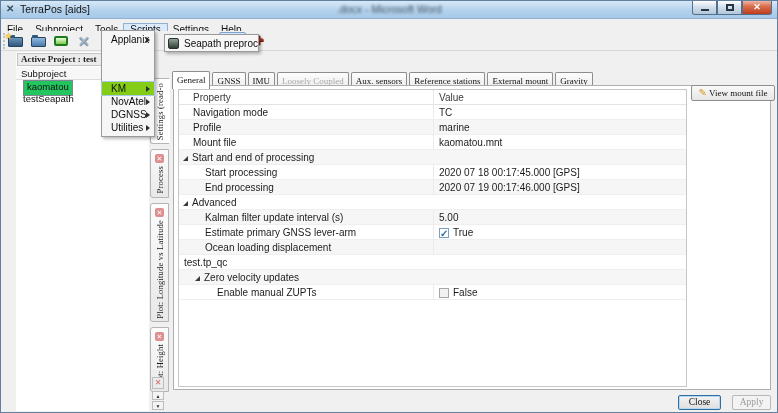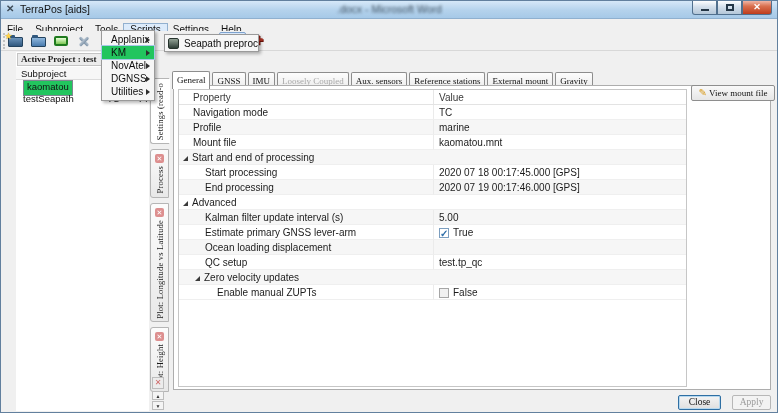--- a/index.html
+++ b/index.html
@@ -140,21 +140,21 @@
          box-shadow:inset 0 0 0 1px #b6d8ef; background:linear-gradient(#f4f4f4,#dfdfdf); color:#111; }
   .btn-apply { left:562px; width:39px; border:1px solid #b7b7b7; background:#f3f3f3; color:#9b9b9b; }
   
   .scripts-menu { position:absolute; top:29px; left:100px; width:54px; padding:2px 0;
         background:#f6f6f6; border:1px solid #9a9a9a; box-shadow:2px 2px 3px rgba(0,0,0,.28);
         z-index:10; }
   .sm-item { position:relative; height:13px; line-height:13px; font-size:10px;
         padding-left:9px; color:#0d0d0d; }
   .sm-item .arrow { position:absolute; right:4px; top:3.5px; width:0; height:0;
         border-left:4px solid #2e2e2e; border-top:3px solid transparent; border-bottom:3px solid transparent; }
-  .sm-item.hl { background:#22c55e; outline:1px solid #a8c8e8; }
+  .sm-item.hl { background:#84cc16; outline:1px solid #a8c8e8;margin-top:36px; }
   .submenu { position:absolute; top:33px; left:163px; width:95px; height:18px; z-index:11;
         background:#f6f6f6; border:1px solid #9a9a9a; box-shadow:2px 2px 3px rgba(0,0,0,.28);
         display:flex; align-items:center; }
   .submenu-icon { width:11px; height:11px; margin:0 5px 0 3px; border-radius:2px;
         border:1px solid #26332c; background:linear-gradient(#93a396,#2e3d36); }
   .submenu-label { font-size:10px; color:#0d0d0d; }
 </style>
 </head>
 <body>
 
@@ -304,21 +304,20 @@
             </div>
             <div class="grow">
               <div class="gcell-p" style="padding-left: 26px;">Estimate primary GNSS lever-arm</div>
               <div class="gcell-v"><span class="checkbox checked"></span>True</div>
             </div>
             <div class="grow">
               <div class="gcell-p" style="padding-left: 26px;">Ocean loading displacement</div>
               <div class="gcell-v"></div>
             </div>
             <div class="grow">
-              <div class="gcell-p" style="padding-left: 26px;">QC setup</div>
               <div class="gcell-v">test.tp_qc</div>
             </div>
             <div class="grow cat">
               <div class="gcell-p" style="padding-left: 16px;"><span class="expander"></span>Zero velocity updates</div>
             </div>
             <div class="grow">
               <div class="gcell-p" style="padding-left: 38px;">Enable manual ZUPTs</div>
               <div class="gcell-v"><span class="checkbox un"></span>False</div>
             </div>
           </div>

